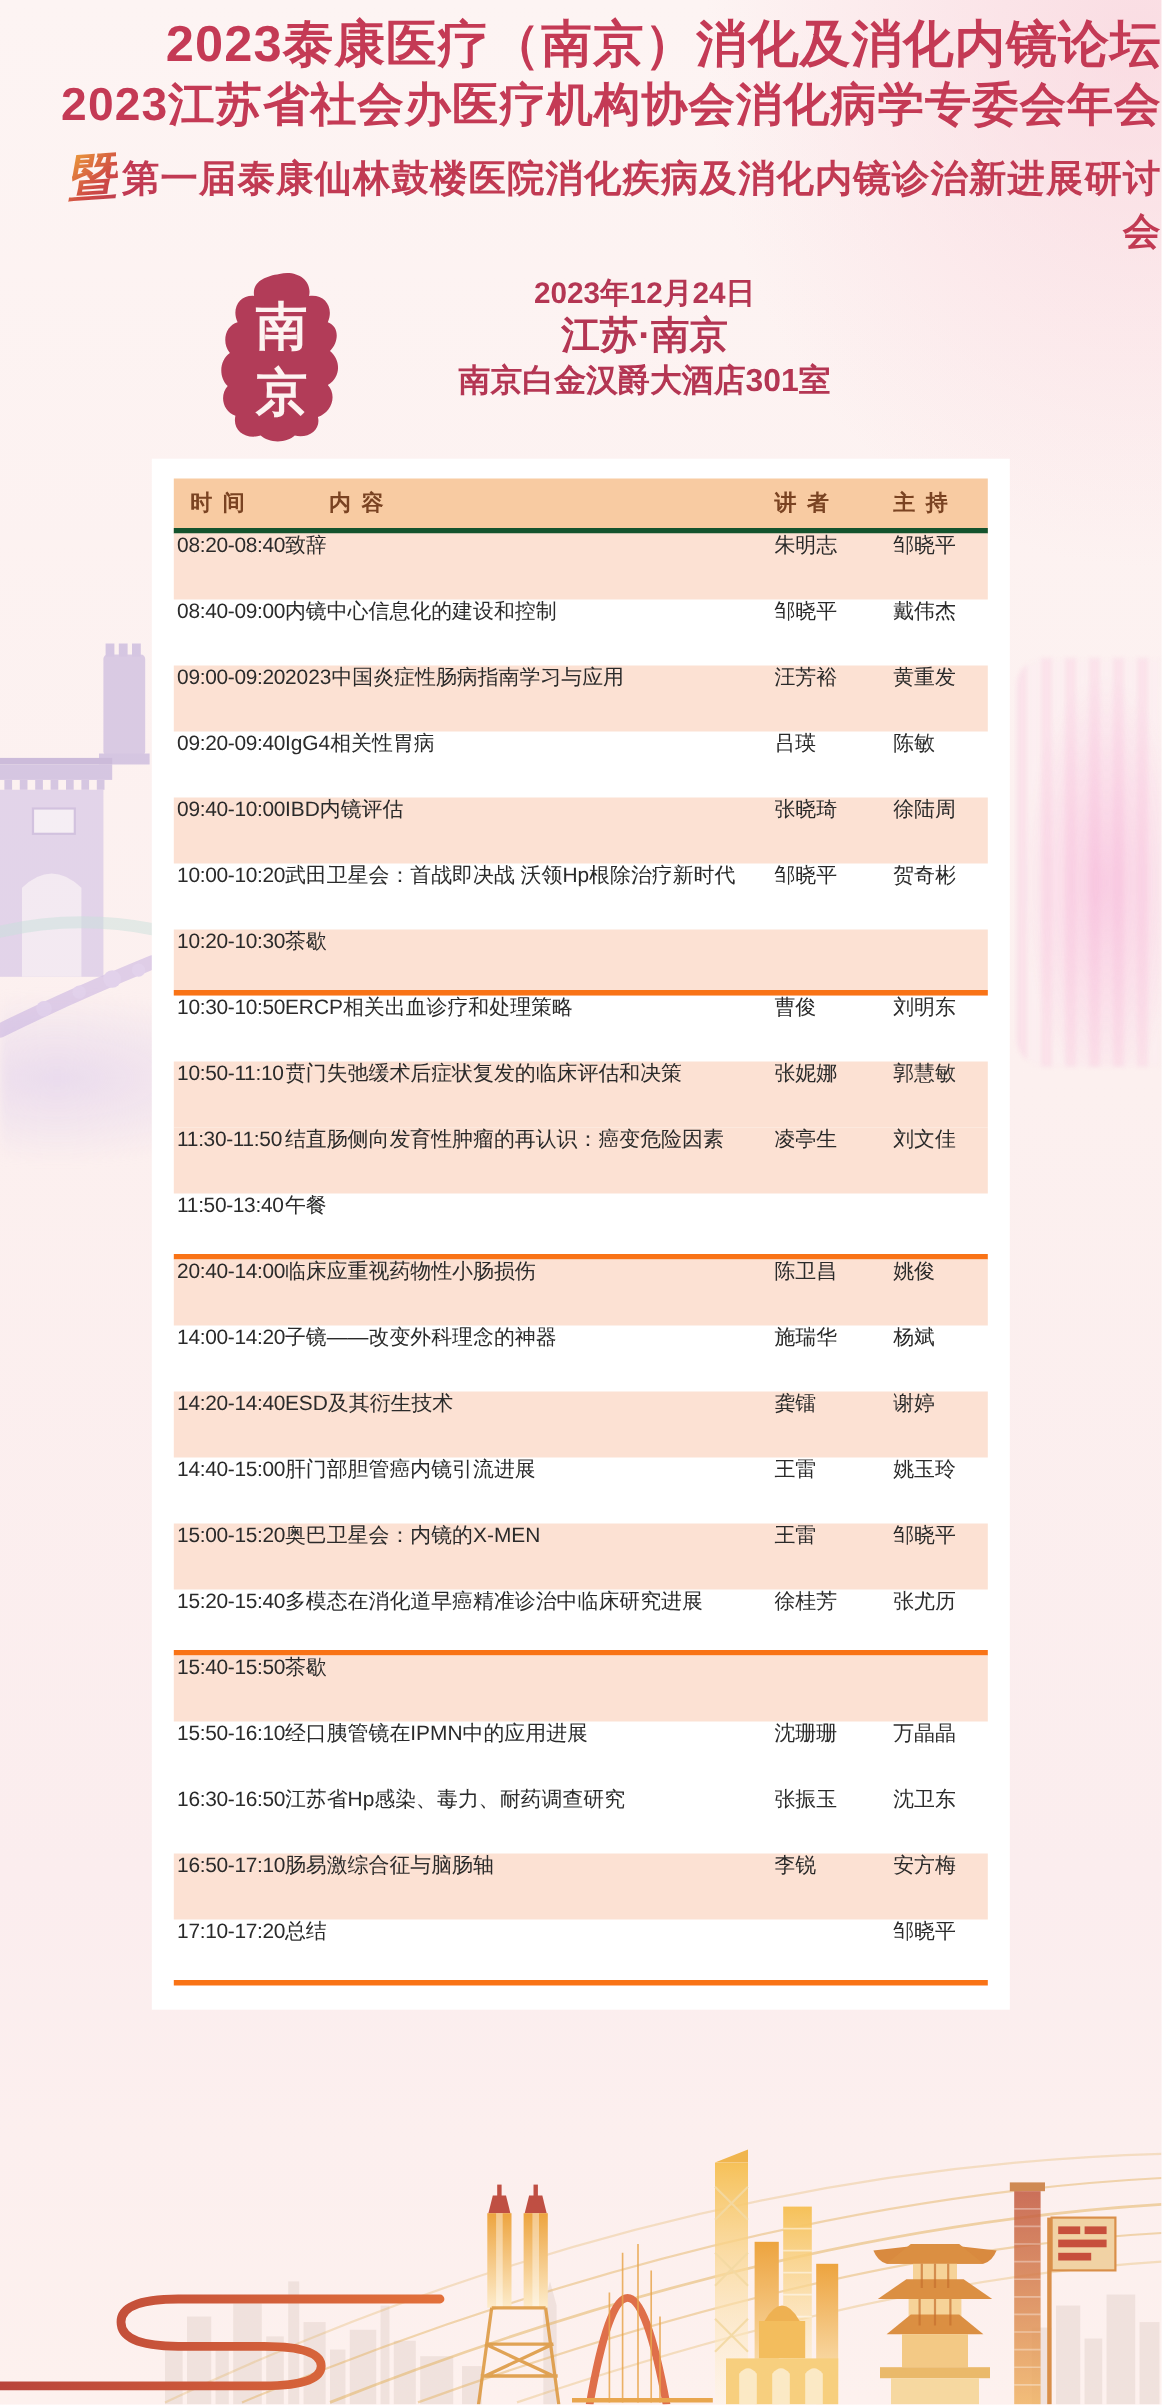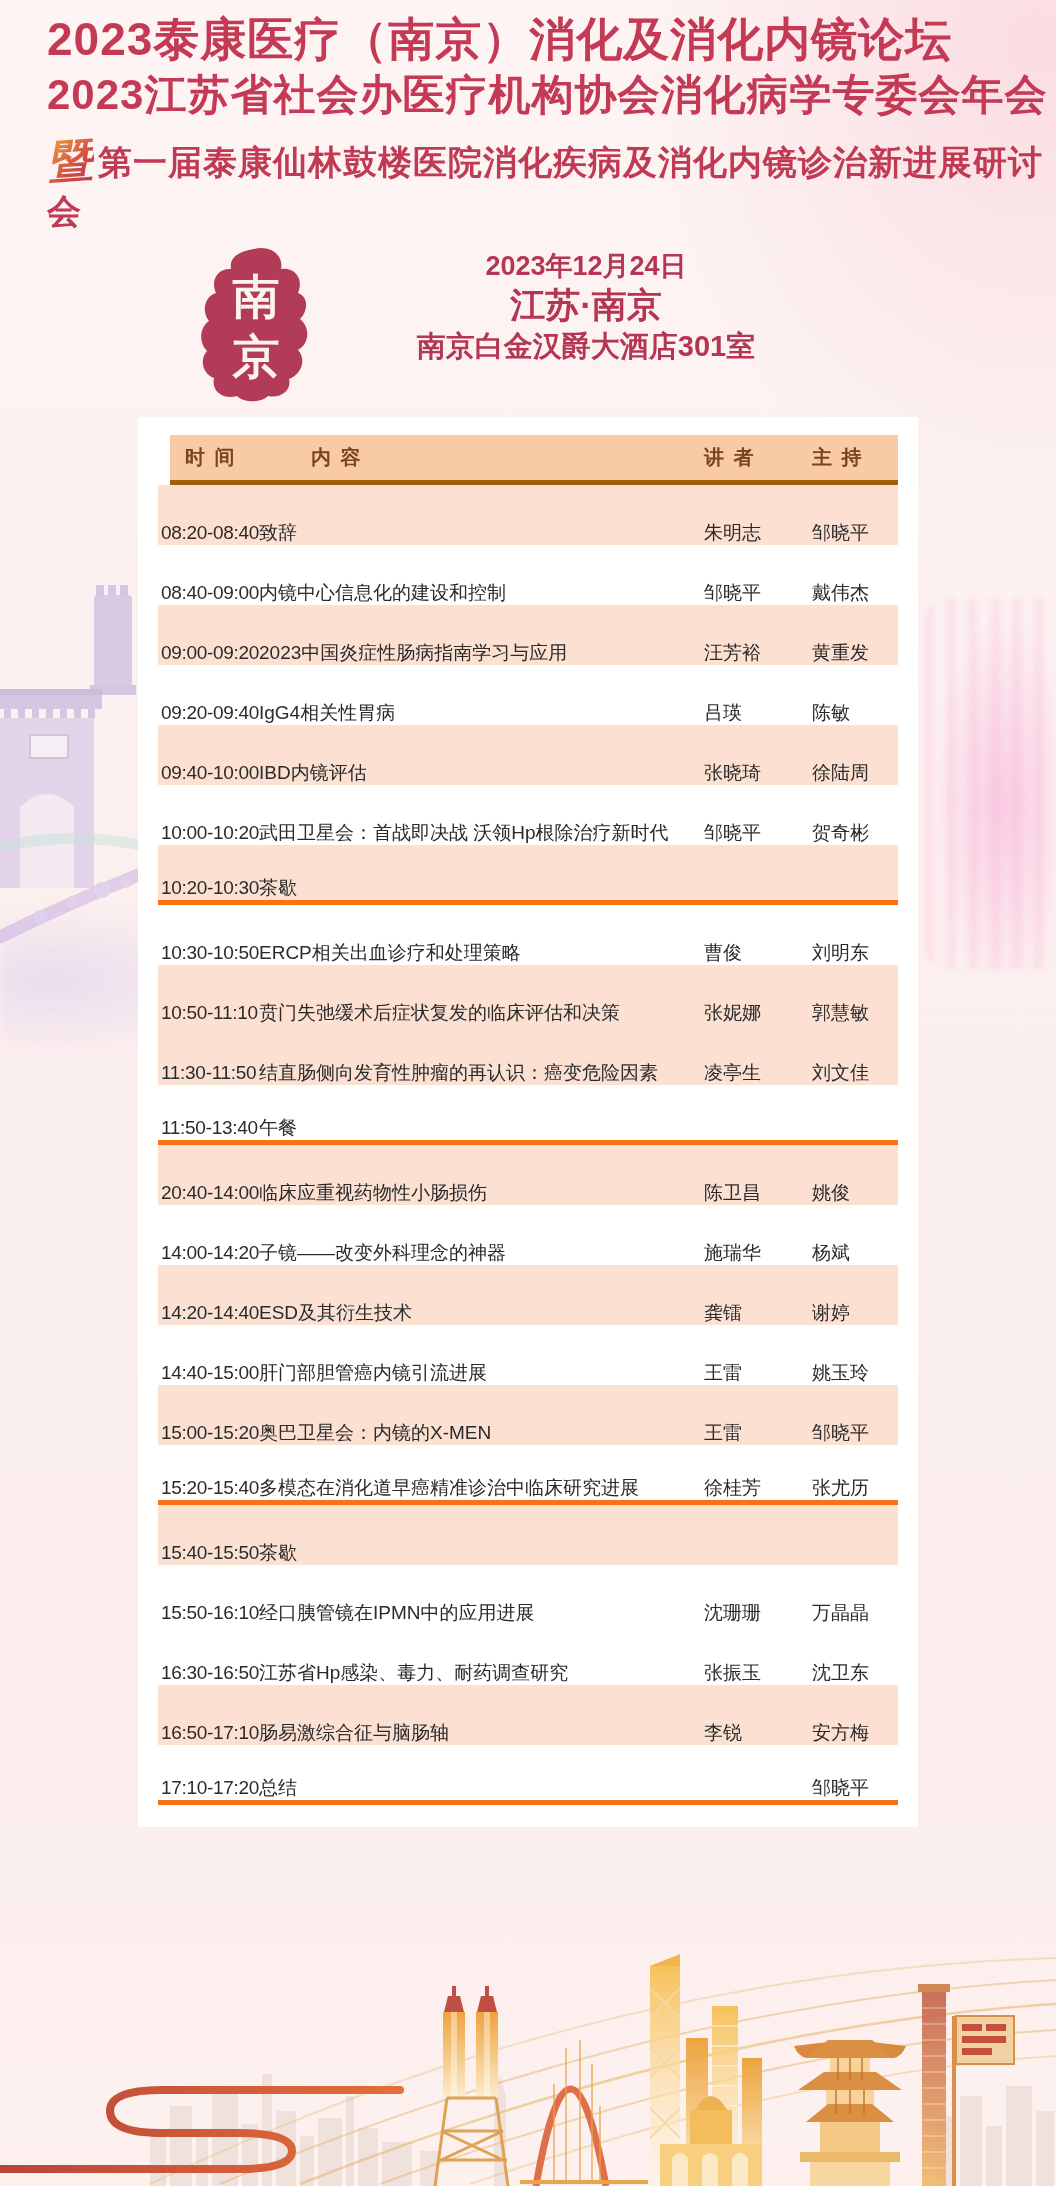--- a/index.html
+++ b/index.html
@@ -17,21 +17,21 @@
   .tint-right-wash { top:598px; right:0; width:132px; height:372px; opacity:.8;
     background:
       radial-gradient(ellipse at 60% 55%, rgba(244,142,204,.45), transparent 65%),
       repeating-linear-gradient(90deg, rgba(247,183,217,.32) 0 10px, rgba(252,228,242,.16) 10px 22px);
     filter:blur(2px); border-radius:26px 0 0 26px; }
   .tint-left-bottom { top:900px; left:0; width:260px; height:160px;
     background:radial-gradient(ellipse at 20% 50%, rgba(213,196,236,.45), transparent 70%);
     filter:blur(4px); }
   .gate-watermark { position:absolute; top:545px; left:0; width:140px; height:400px; opacity:.55; }
   
-  .poster-header { position:relative; padding-top:12px; text-align:left;margin-left:47px; }
+  .poster-header { position:relative; padding-top:12px; text-align:right;margin-left:47px; }
   .title-line { font-weight:bold; color:#c43a55; letter-spacing:1px; }
   .title-1 { font-size:46px; line-height:1.2; }
   .title-2 { font-size:42px; line-height:1.35; }
   .title-3 { font-size:34px; line-height:1.3; margin-top:5px; color:#c13a53; }
   .ji-char {
     display:inline-block; font-size:46px; font-style:italic;
     transform:rotate(-4deg) translateY(3px); margin-right:4px;
     background:linear-gradient(140deg,#e78f3c 20%, #cf4a44 60%, #b93a52 95%);
     -webkit-background-clip:text; background-clip:text;
     color:#d2603a; -webkit-text-fill-color:transparent;
@@ -40,29 +40,29 @@
   .event-info { position:relative; display:flex; margin-top:14px; height:160px; }
   .seal-wrap { margin-left:200px; width:112px; height:158px; }
   .date-block { width:548px; text-align:center; color:#b43653; font-weight:bold; padding-top:2px; }
   .date-line   { font-size:27px; line-height:1.28; }
   .place-line  { font-size:35px; line-height:1.28; }
   .venue-line  { font-size:29px; line-height:1.28; }
   
   .schedule-card { position:relative; width:780px; margin:10px auto 0; background:#ffffff;
     padding:18px 20px 22px; }
   .sch-header { display:flex; align-items:center; height:50px;
-    background:#f8cba2; border-bottom:5px solid #a16207;
-    font-weight:bold; font-size:20px; color:#7a4322; letter-spacing:2px;margin-left:12px; }
+    background:#f8cba2; border-bottom:5px solid #14532d;
+    font-weight:bold; font-size:20px; color:#7a4322; letter-spacing:2px; }
   .c-time    { width:86px; }
   .c-content { flex:1; }
   .c-speaker { width:108px; }
   .c-host    { width:86px; }
   .sch-header .c-time    { padding-left:15px; width:101px; }
   .sch-header .c-content { padding-left:40px; }
-  .row { display:flex; align-items:flex-end; min-height:60px;
+  .row { display:flex; align-items:flex-start; min-height:60px;
     font-size:19px; color:#2a2a2a; line-height:1.25; }
   .row .c-time { padding-left:3px; width:101px; letter-spacing:-0.3px; white-space:nowrap; }
   .row-peach { background:#fce1d3; }
   .row-white { background:transparent; }
   .divider-after { border-bottom:5px solid #f97316; }
   
   .footer-art { position:absolute; left:0; bottom:0; width:1056px; height:240px; }
 </style>
 </head>
 <body>

